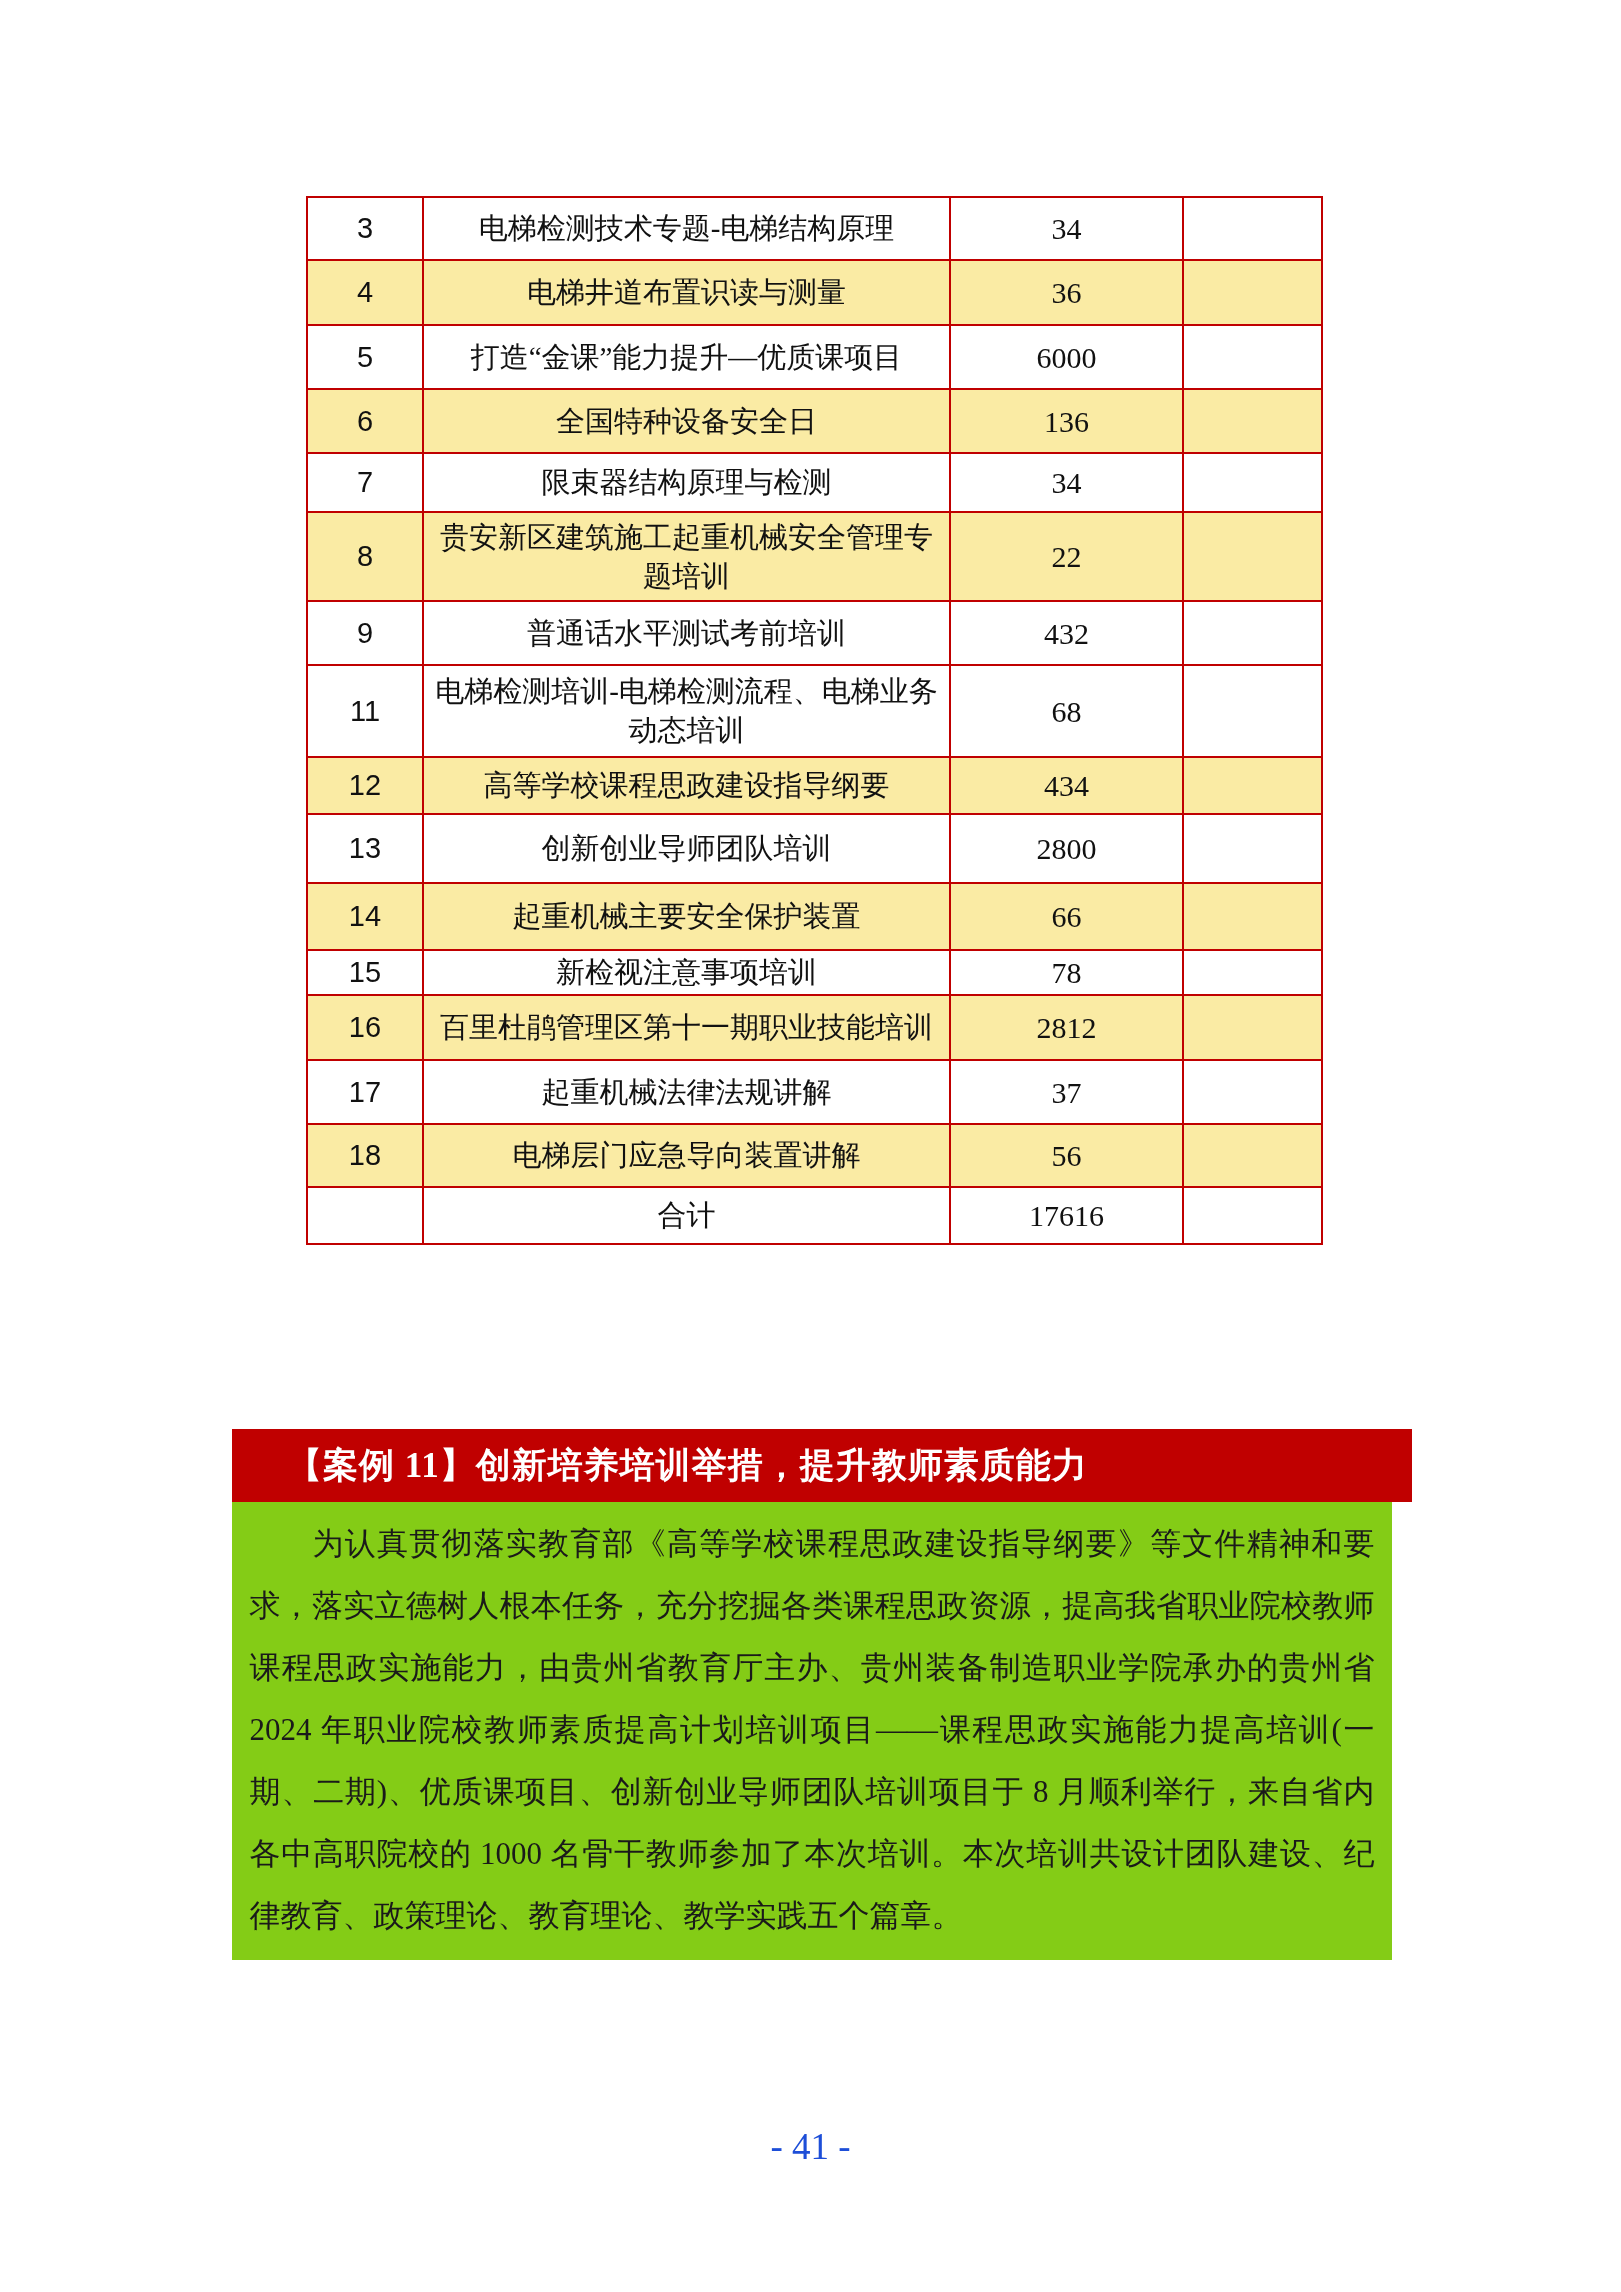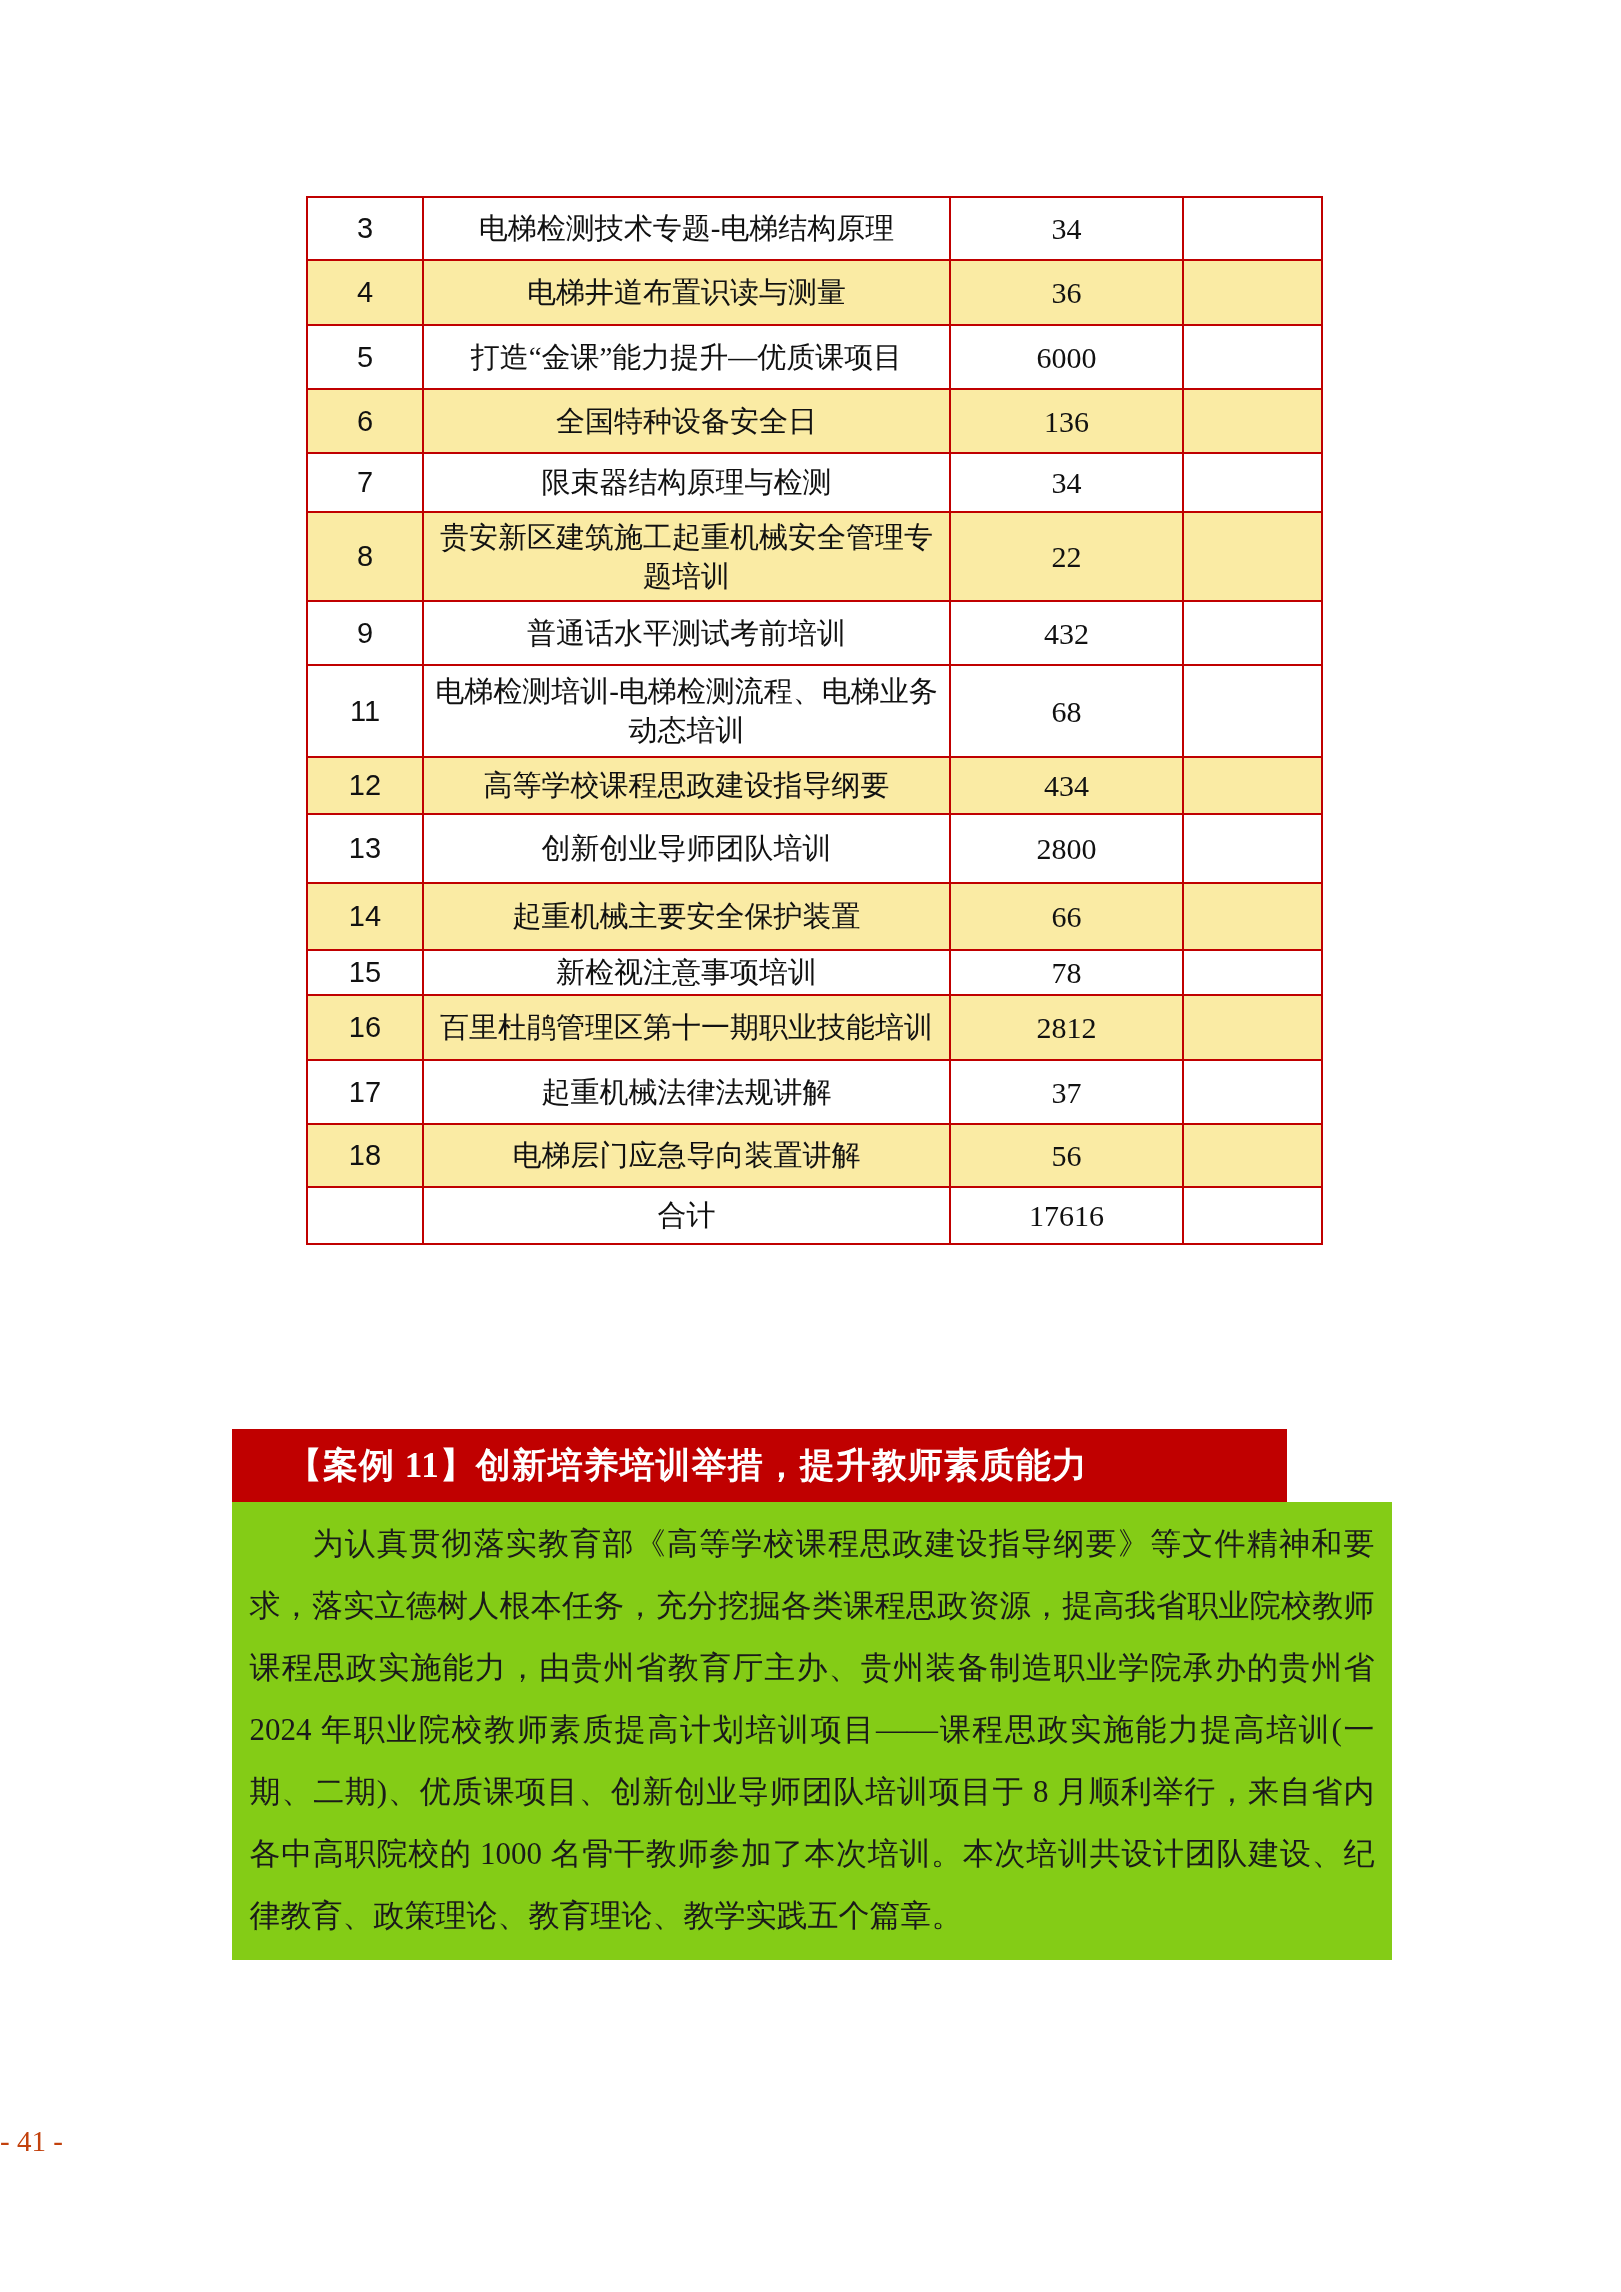--- a/index.html
+++ b/index.html
@@ -30,21 +30,21 @@
     overflow:hidden;
   }
   .doc-table td.cell-num{font-size:29px;font-family:"Liberation Sans","DejaVu Sans",sans-serif;}
   .doc-table td.cell-count{font-size:30px;font-family:Liberation Serif, serif;}
   .doc-table tr.row-yellow td{background:#FAEBA4;}
   .doc-table tr.row-white td{background:#ffffff;}
   
   .case-banner{
     position:absolute;
     left:232px;top:1429px;
-    width:1055px;height:73px;
+    width:1180px;height:73px;
     background:#C00000;
     color:#ffffff;
     font-weight:bold;
     font-size:35px;
     display:flex;
     align-items:center;
     box-sizing:border-box;
     padding-left:55px;
     letter-spacing:1px;
   }
@@ -63,23 +63,23 @@
     line-height:62px;
     text-align:justify;
     text-indent:63px;
     color:#1a1a1a;
   }
   
   .page-footer{
     position:absolute;
     left:0;top:2125px;
     width:100%;
-    text-align:left;
-    font-size:29px;
-    color:#c2410c;
+    text-align:center;
+    font-size:37px;
+    color:#1d4ed8;
   }
 </style>
 </head>
 <body>
 
 <table class="doc-table">
   <colgroup>
     <col style="width:116px">
     <col style="width:527px">
     <col style="width:233px">

